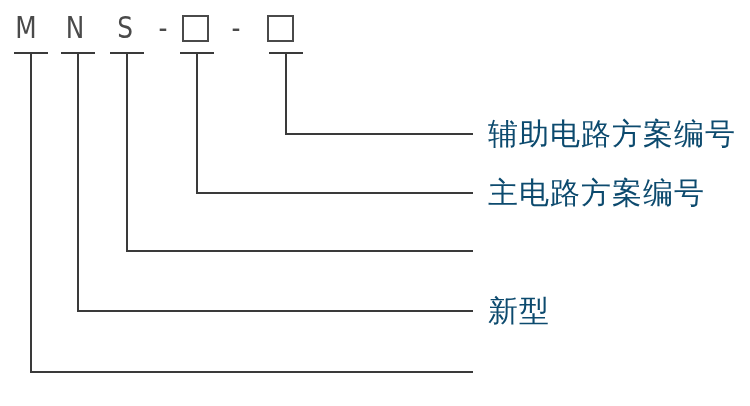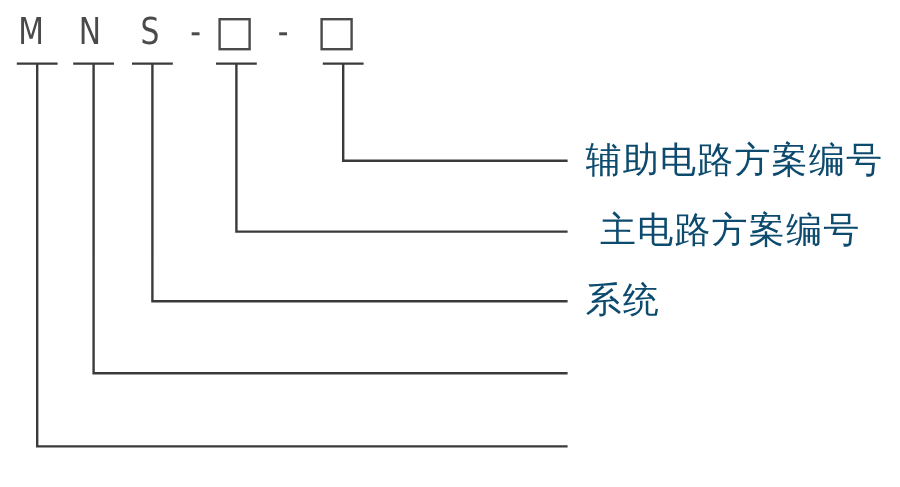--- a/index.html
+++ b/index.html
@@ -43,21 +43,21 @@
   .label {
     position: absolute;
     left: 488px;
     font-size: 30px;
     line-height: 34px;
     color: #0c4a6e;
     white-space: nowrap;
     letter-spacing: 1px;
   }
   .label-1 { top: 117px; }
-  .label-2 { top: 176px; margin-left: 12px; }
+  .label-2 { top: 176px; }
   .label-3 { top: 234px; }
   .label-4 { top: 294px; }
   .label-5 { top: 355px; }
 </style>
 </head>
 <body>
 
 <div class="stage">
 
   <svg class="lines-svg" viewBox="0 0 750 406" xmlns="http://www.w3.org/2000/svg">
@@ -79,15 +79,15 @@
   </svg>
 
   <div class="code-char" style="left:26px;">M</div>
   <div class="code-char" style="left:75px;">N</div>
   <div class="code-char" style="left:125px;">S</div>
   <div class="code-char" style="left:163px;">-</div>
   <div class="code-char" style="left:236px;">-</div>
 
   <div class="label label-1">辅助电路方案编号</div>
   <div class="label label-2">主电路方案编号</div>
-  <div class="label label-3">系统</div>
+  <div class="label label-4">新型</div>
 
 </div>
 
 </body></html>

